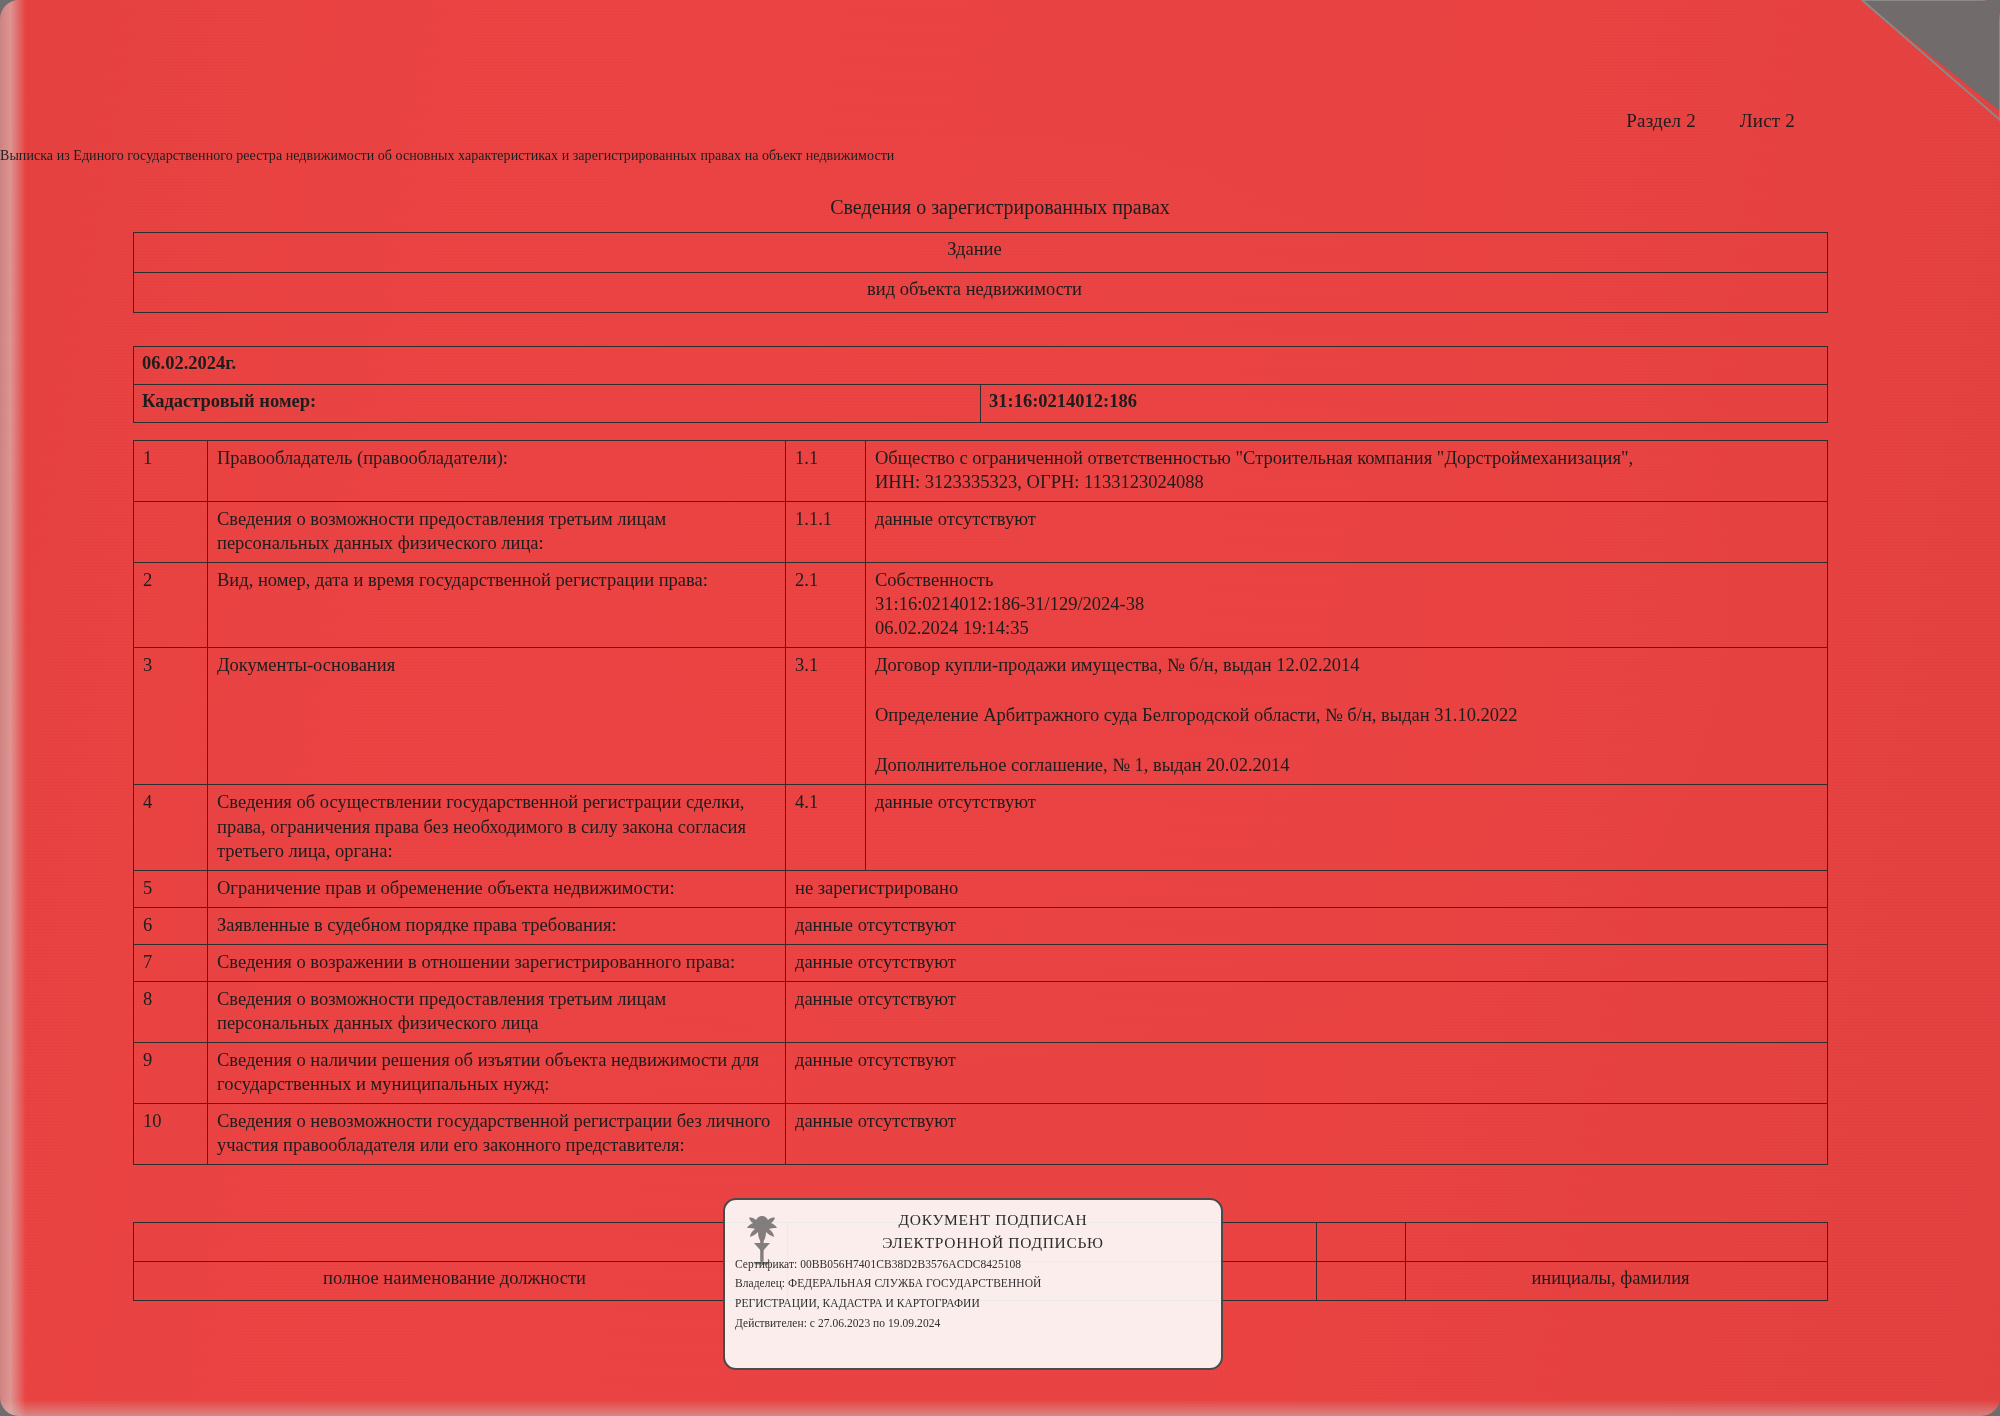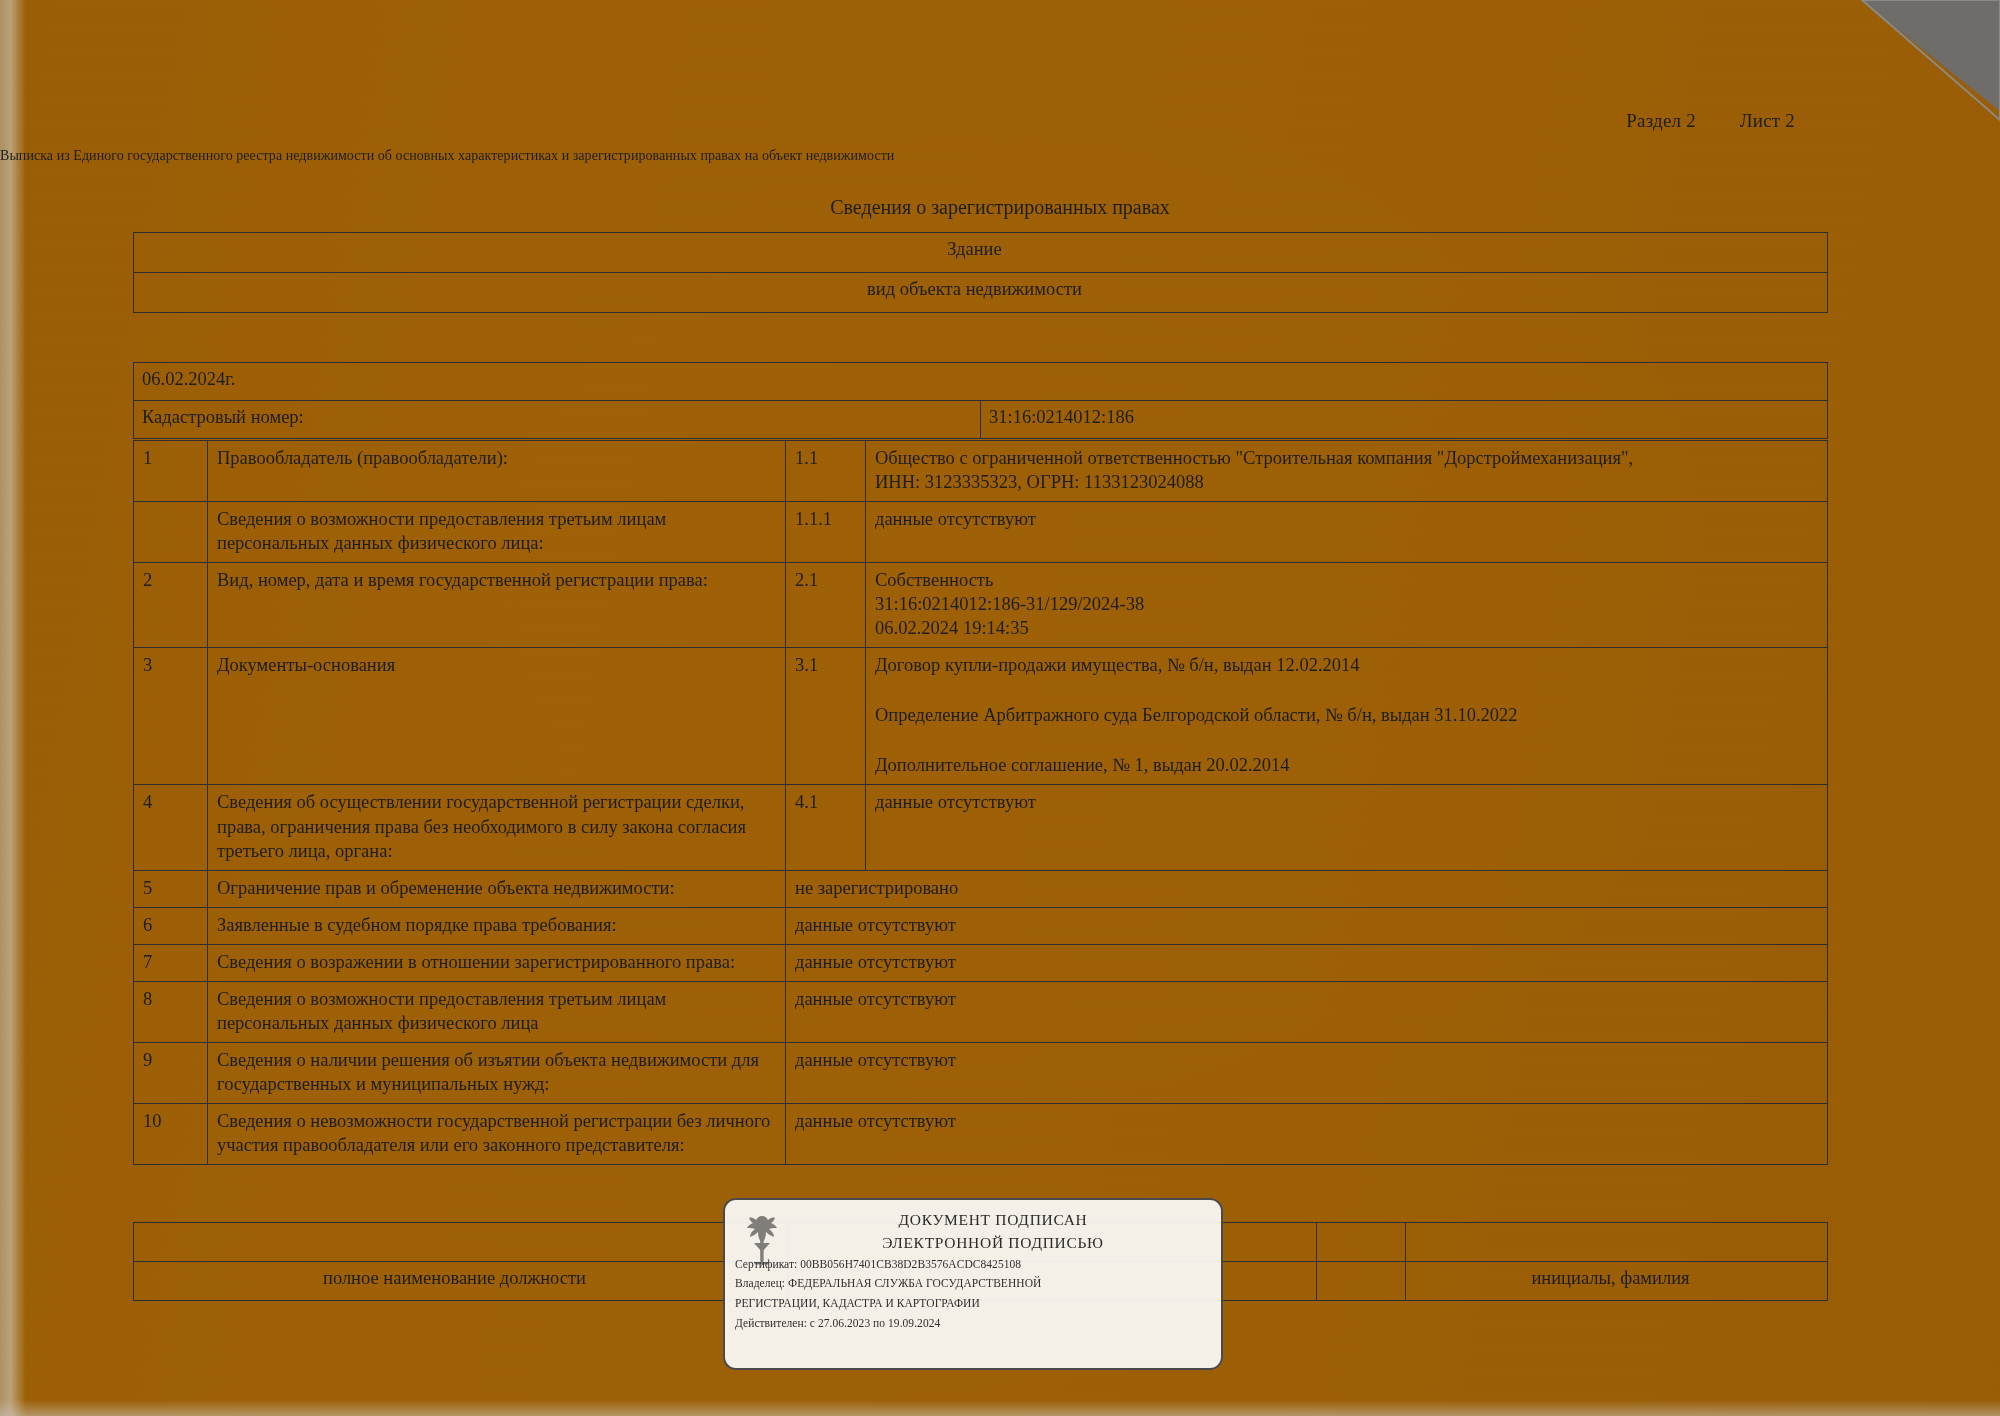--- a/index.html
+++ b/index.html
@@ -5,25 +5,26 @@
 <style>
   html, body {
     margin: 0;
     padding: 0;
     background: #6d6d6d;
   }
   .page {
     position: relative;
     width: 2000px;
     height: 1416px;
-    background: #a16207;
+    background: #ef4444;
     overflow: hidden;
     font-family: "Liberation Serif", "DejaVu Serif", serif;
     color: #1d1d1d;
     box-sizing: border-box;
+    border-radius: 19px;
   }
   
   .scan-tint {
     position: absolute;
     inset: 0;
     pointer-events: none;
     background:
       radial-gradient(ellipse at 48% 42%, rgba(255,255,255,0.35) 0%, rgba(246,246,244,0) 62%),
       linear-gradient(100deg, #f4f4f1 0%, #fcfcfb 22%, #fafaf8 64%, #f1f1ee 100%);
     mix-blend-mode: multiply;
@@ -120,23 +121,24 @@
   .tbl-top {
     position: absolute;
     top: 232px;
     left: 133px;
     width: 1695px;
   }
   .tbl-top td { height: 29px; }
 
   .tbl-kad {
     position: absolute;
-    top: 362px;
+    top: 346px;
     left: 133px;
     width: 1695px;
+    font-weight: bold;
   }
   .tbl-kad td { height: 27px; }
 
   .tbl-main {
     position: absolute;
     top: 440px;
     left: 133px;
     width: 1695px;
   }
   .tbl-main td {

